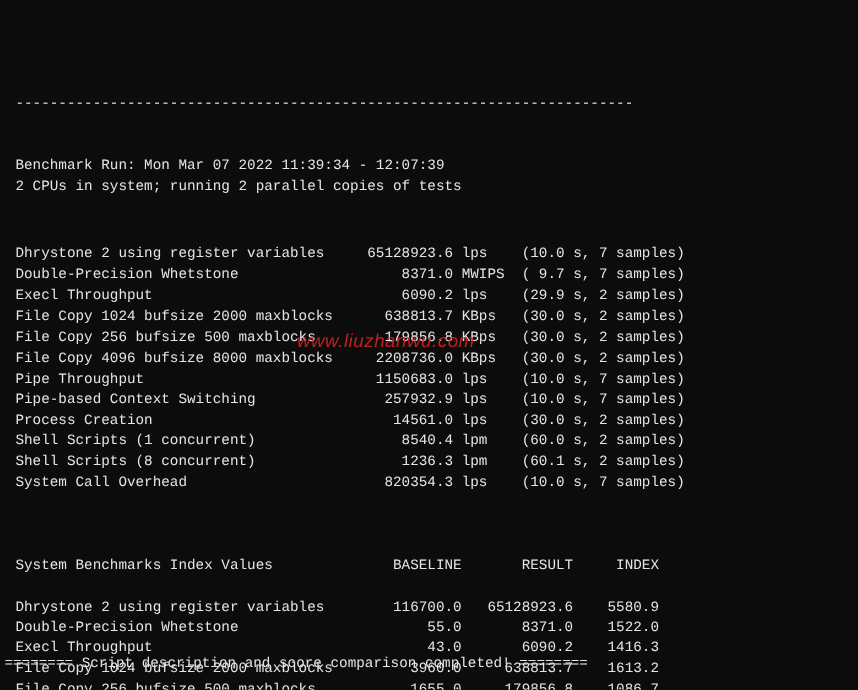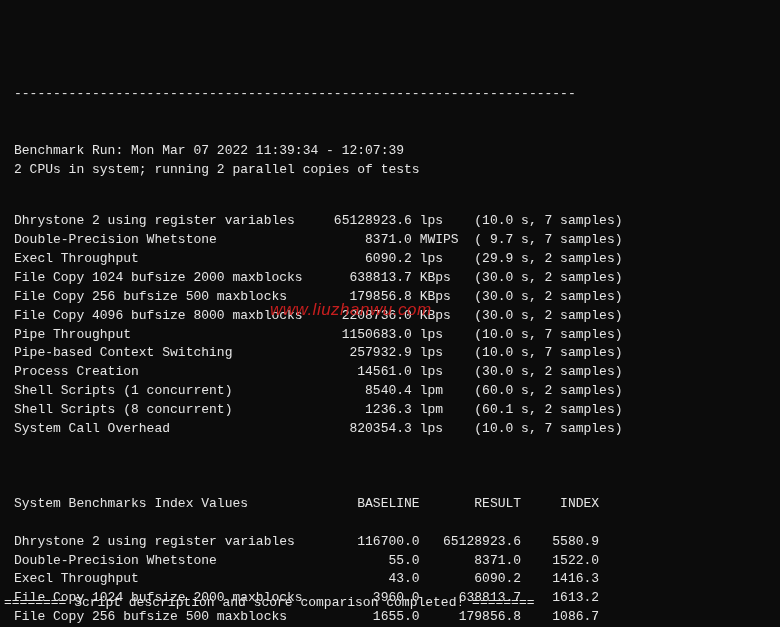--- a/index.html
+++ b/index.html
@@ -17,21 +17,21 @@
       width: 780px;
       height: 627px;
       overflow: hidden;
       white-space: pre;
       position: relative;
     }
     .border-line {
       color: #e5e5e5;
     }
     .header {
-      margin-bottom: 14px;
+      margin-bottom: 24px;
     }
     .footer-msg {
       position: absolute;
       bottom: 14px;
       left: 4px;
     }
     .watermark {
       position: absolute;
       top: 298px;
       left: 270px;

